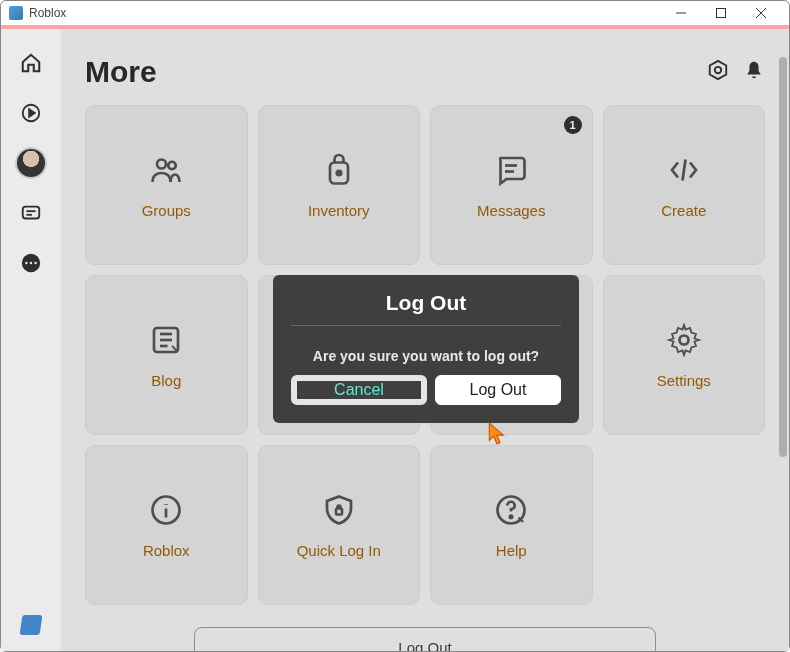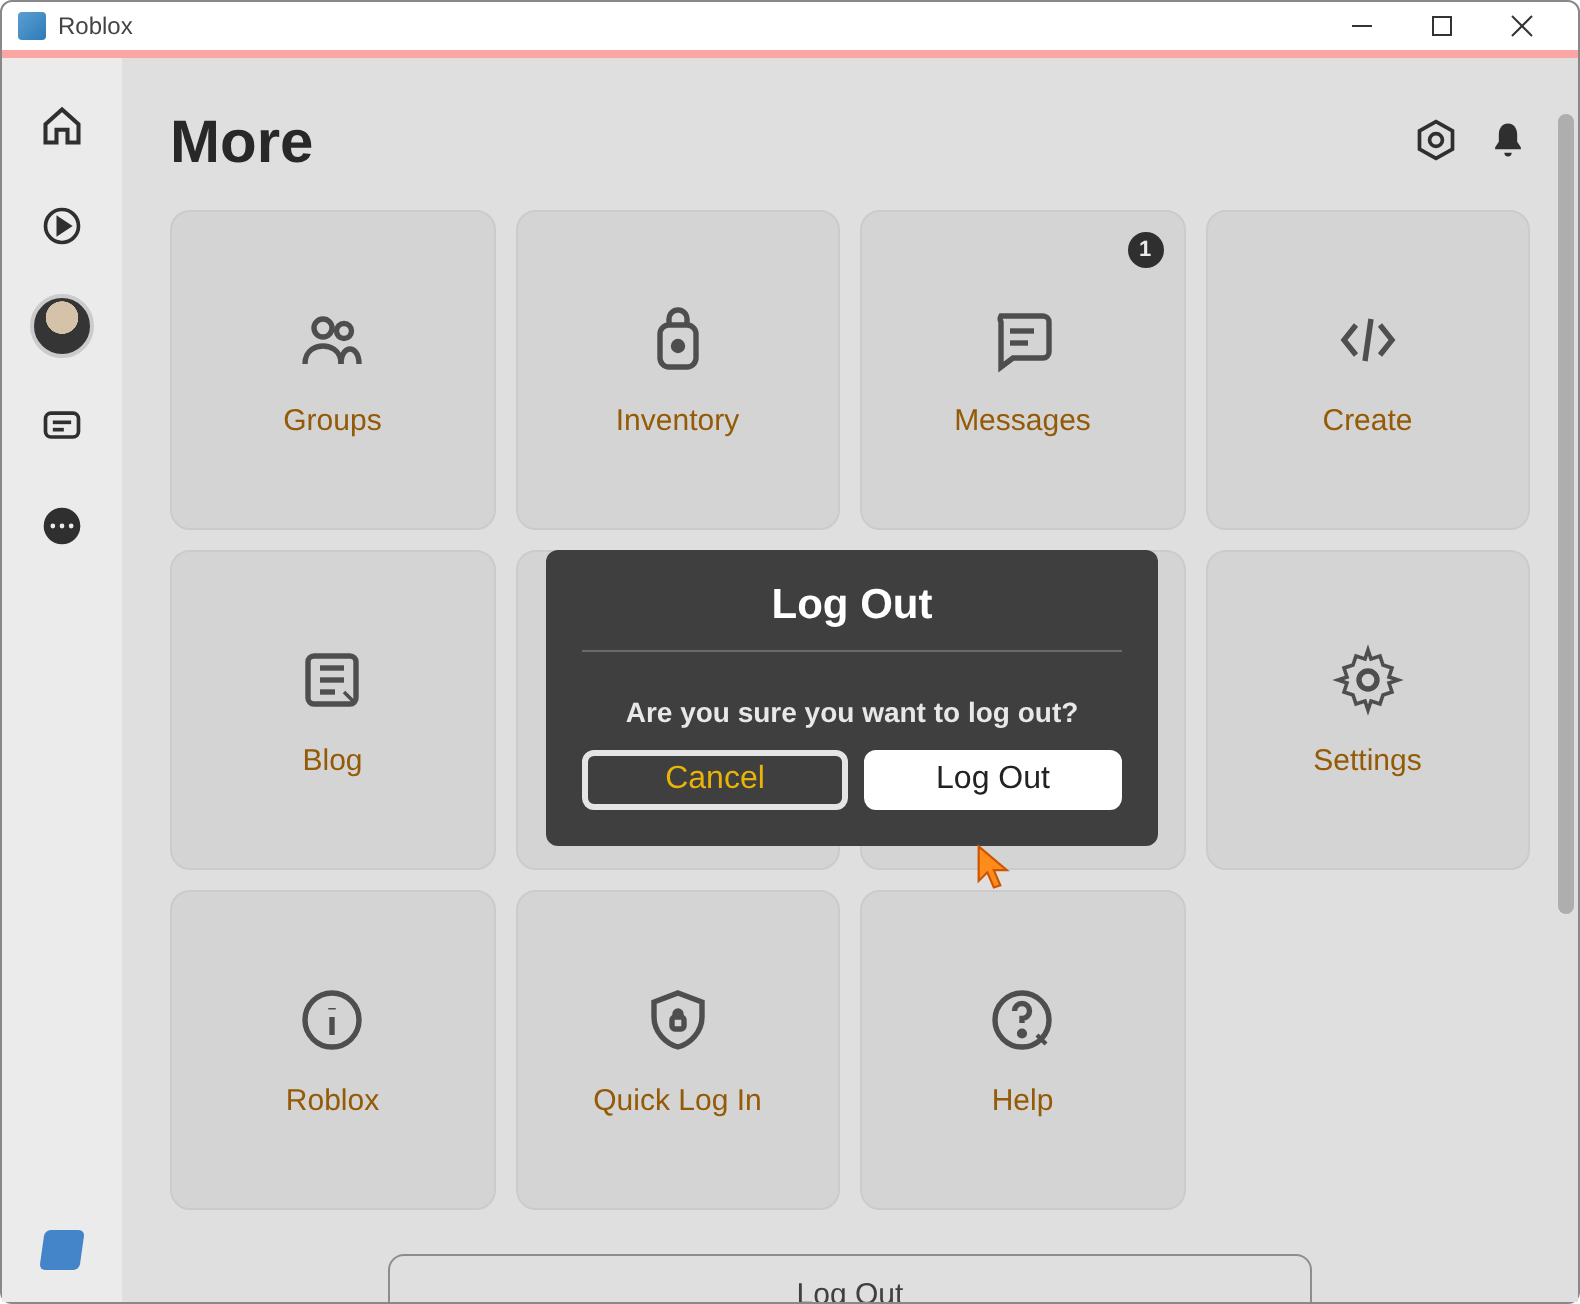--- a/index.html
+++ b/index.html
@@ -36,21 +36,21 @@
 
 .logout-bar { width: 68%; margin: 0 auto; border: 1px solid #999; border-radius: 8px; height: 40px; display: flex; align-items: center; justify-content: center; font-size: 15px; color: #444; font-weight: 500; cursor: pointer; background: #f2f2f2; }
 
 .scrollbar { position: absolute; right: 2px; top: 28px; width: 8px; height: 400px; background: #bdbdbd; border-radius: 4px; }
 .modal { position: absolute; left: 272px; top: 274px; width: 306px; background: #3f3f3f; border-radius: 6px; padding: 16px 18px 18px 18px; color: #fff; }
 .modal-title { text-align: center; font-size: 21px; font-weight: 700; margin-bottom: 10px; }
 .modal-divider { border: none; border-top: 1px solid #6a6a6a; margin-bottom: 22px; }
 .modal-text { text-align: center; font-size: 14px; font-weight: 600; color: #e8e8e8; margin-bottom: 11px; }
 .modal-buttons { display: flex; gap: 8px; }
 .modal-btn { flex: 1; height: 30px; border-radius: 6px; font-size: 16px; font-weight: 500; cursor: pointer; display: flex; align-items: center; justify-content: center; }
-.modal-btn.cancel { background: transparent; border: 3px solid #e5e5e5; color: #eab308; }
+.modal-btn.cancel { background: transparent; border: 6px solid #e5e5e5; color: #5eead4; }
 .modal-btn.confirm { background: #fff; border: 1px solid #fff; color: #222; }
 
 .cursor-arrow { position: absolute; left: 484px; top: 420px; pointer-events: none; z-index: 100; }
 
 .dim { filter: brightness(0.92); }
 </style>
 </head>
 <body>
 
 <div class="window">

